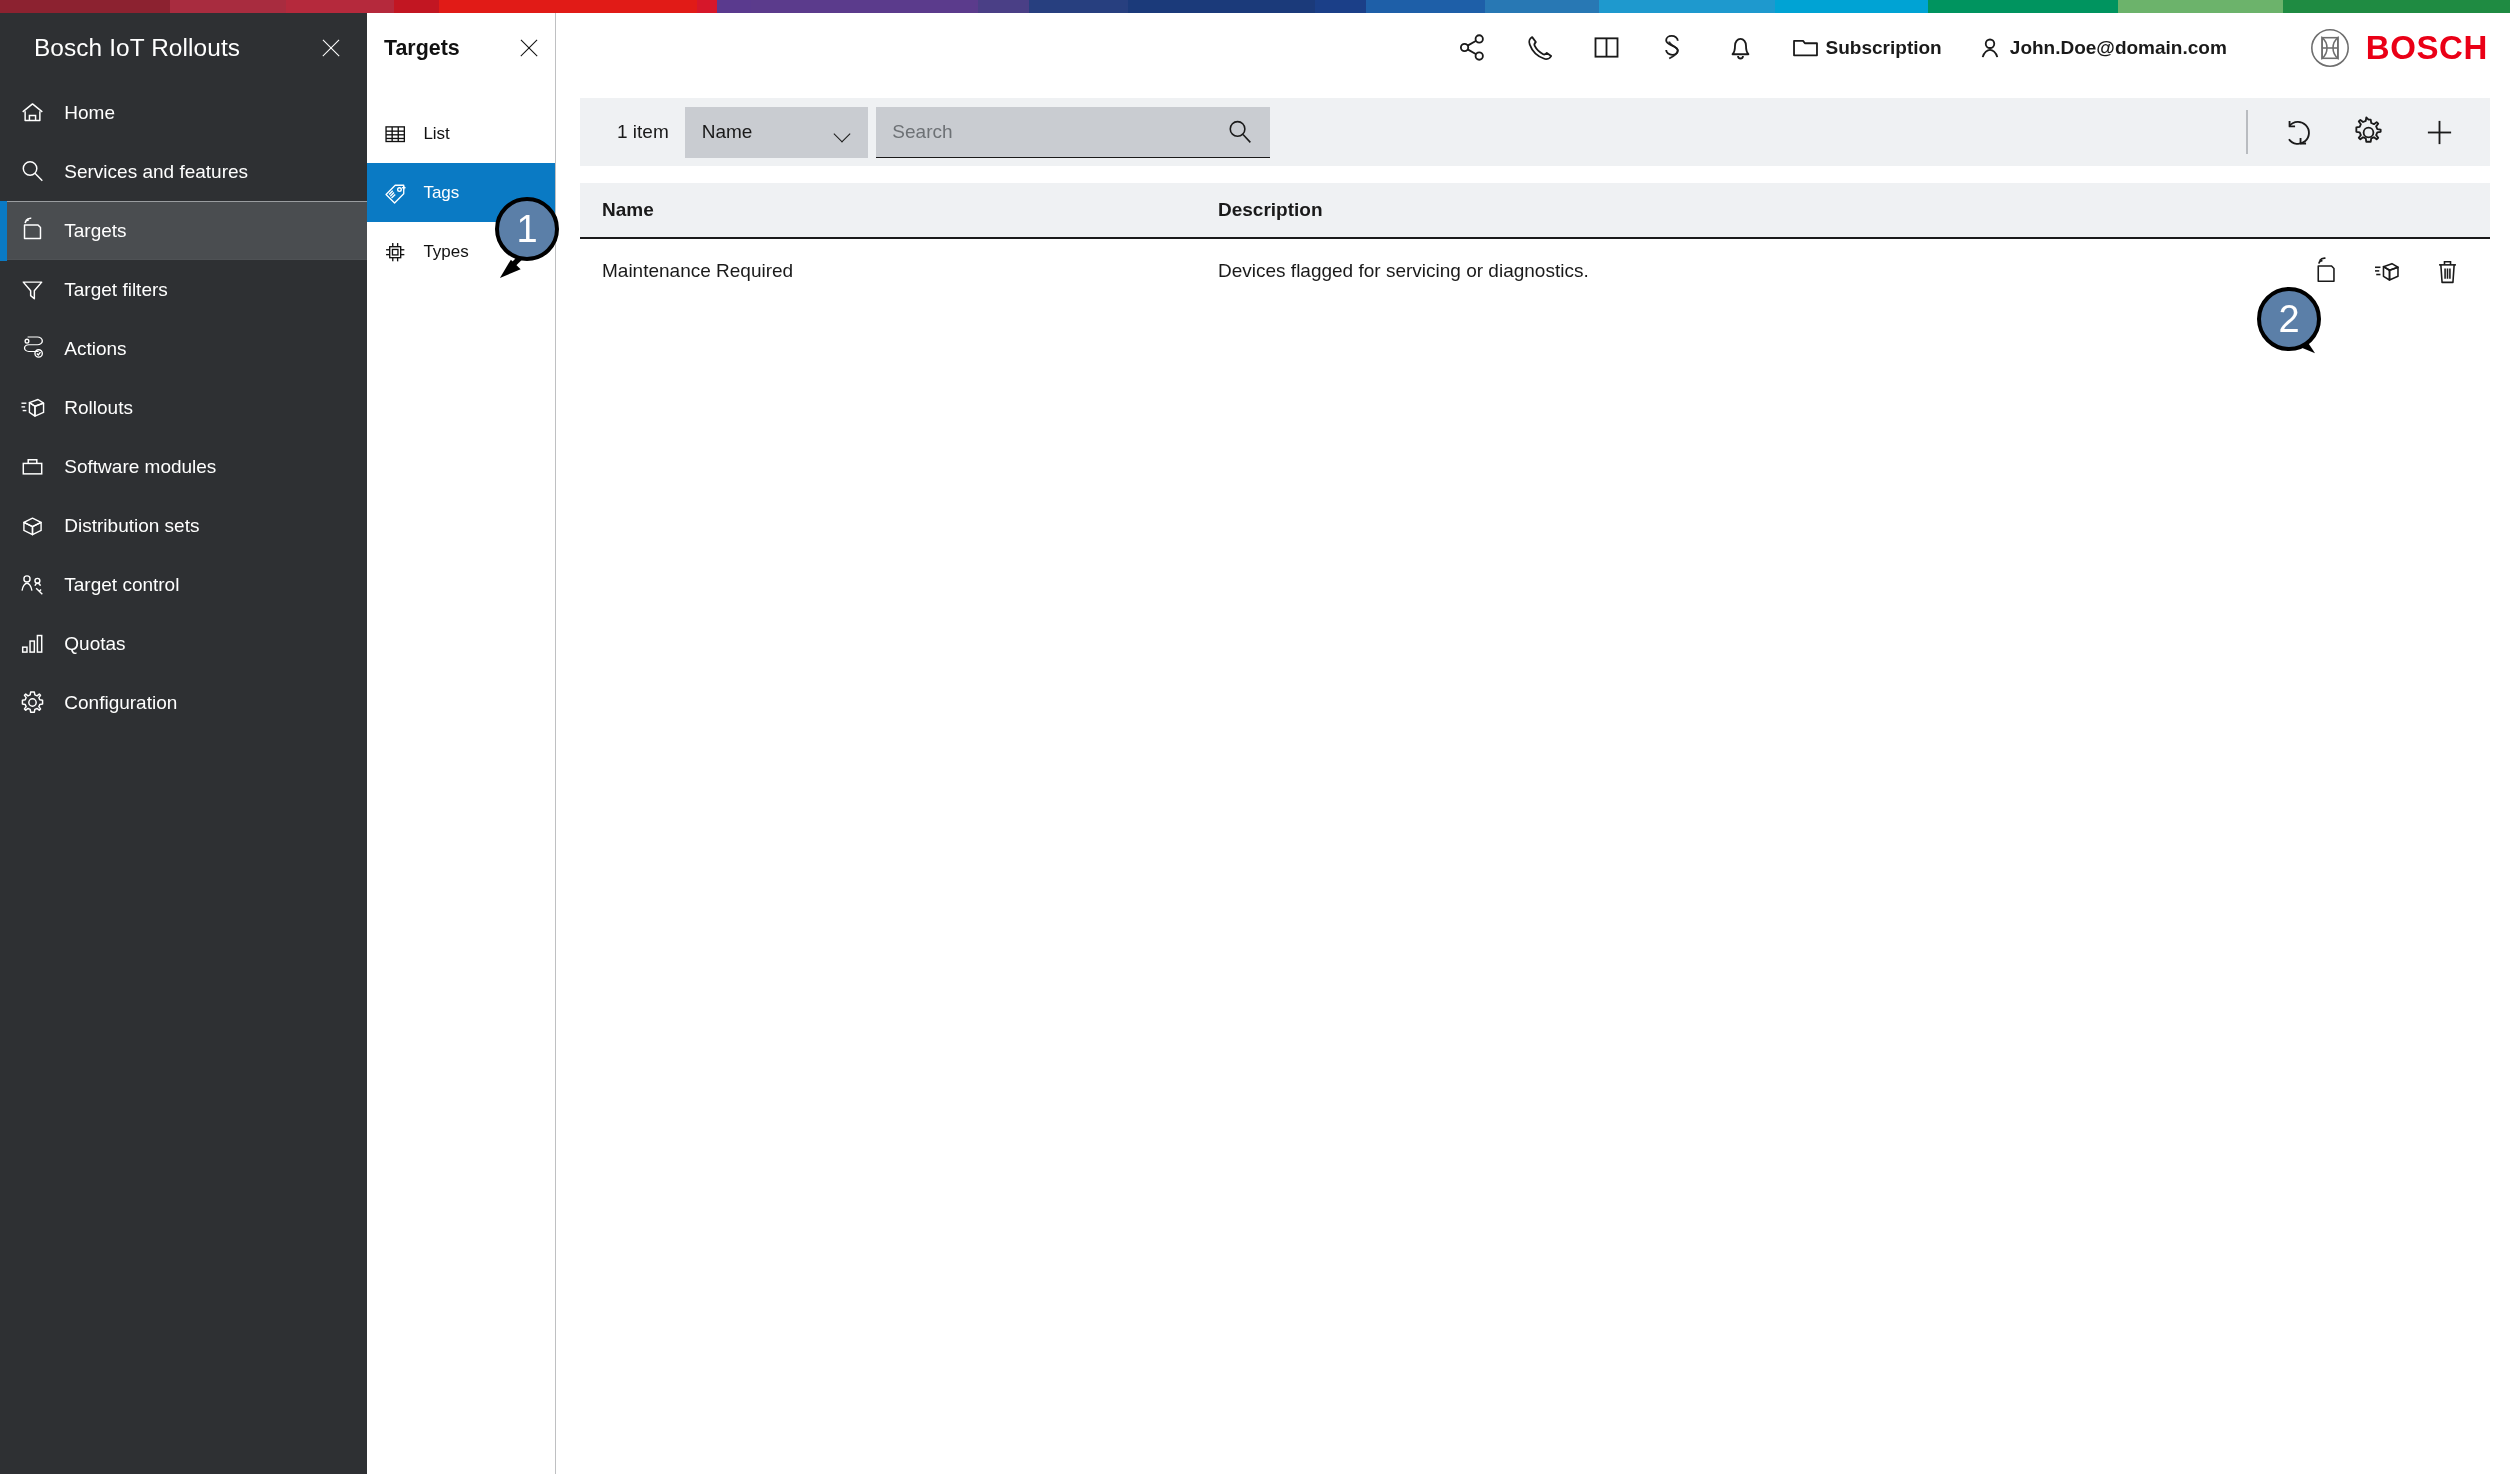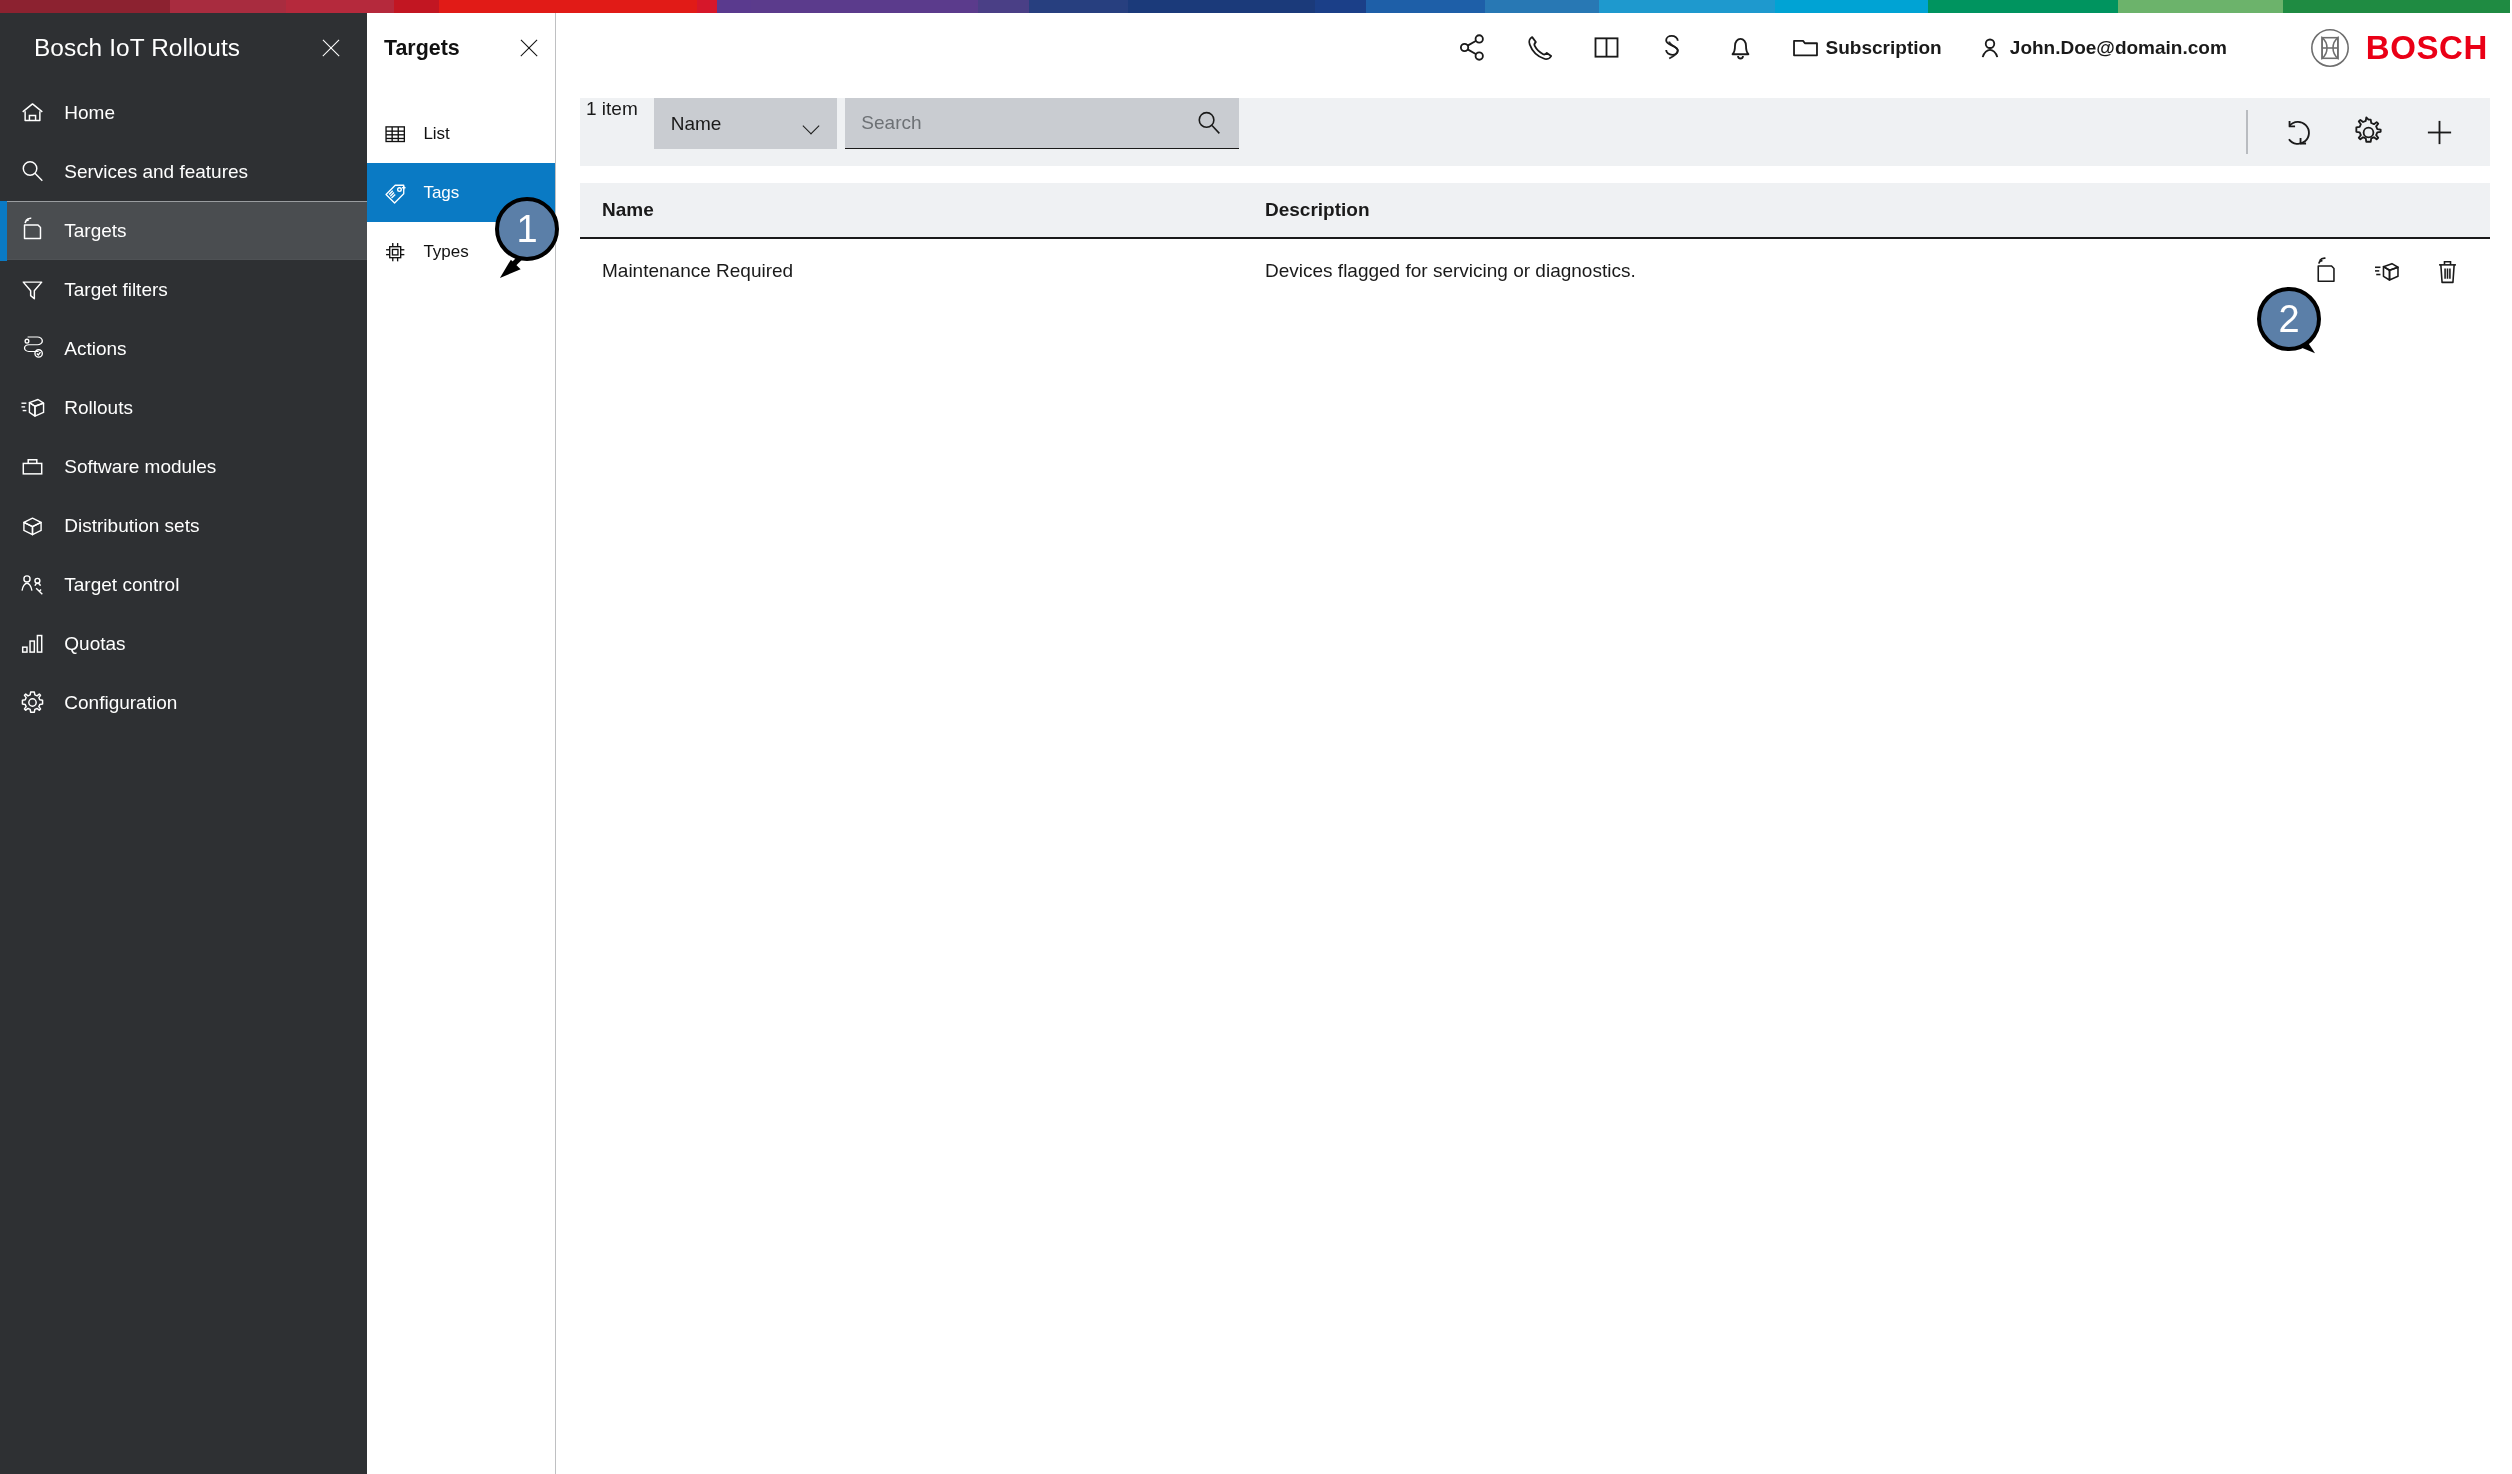--- a/index.html
+++ b/index.html
@@ -113,22 +113,22 @@
   #win-controls { display: flex; align-items: center; gap: 35px; color: #1a1a1a; }
   .win-btn { width: 27px; height: 27px; cursor: pointer; position: relative; }
   .win-min::after {
     content:""; position:absolute; left:1.2px; top:50%; width:24.4px; height:1.8px; background:#1a1a1a;
   }
 
   
   #toolbar {
     margin: 16px 22px 0 22px;
     height: 68px; background: #eff1f3;
-    display: flex; 
-    padding: 0 0 0 6px;
+    display: flex; align-items: center;
+    padding: 0 0 0 37px;
   }
   #item-count { font-size: 19px; color: #1a1a1a; margin-right: 16px; white-space: nowrap; }
   #sort-select {
     width: 183px; height: 51px; background: #c9ccd1;
     display: flex; align-items: center; justify-content: space-between;
     padding: 0 17px 0 17px; cursor: pointer;
   }
   #sort-label { font-size: 19px; color: #1a1a1a; }
   .chev-down {
     width: 16px; height: 8.6px; position: relative;
@@ -162,21 +162,21 @@
   .tb-icon svg { width: 100%; height: 100%; display: block; }
 
   
   #table { margin: 17px 22px 0 22px; }
   #table-head {
     height: 56px; background: #eff1f3;
     display: flex; align-items: center;
     border-bottom: 2.4px solid #1a1a1a;
   }
   .col-name { width: 638px; padding-left: 22px; }
-  .col-desc { flex: 1; margin-left: 47px; }
+  .col-desc { flex: 1; }
   .col-actions { width: 202px; display:flex; align-items:center; justify-content:flex-end; gap: 32px; padding-right: 28px;}
   #table-head .th { font-size: 19px; font-weight: 700; color: #1a1a1a; }
   .table-row {
     height: 64px; display: flex; align-items: center;
     background: #ffffff;
   }
   .td { font-size: 19px; color: #1a1a1a; }
   .row-ico { width: 29px; height: 29px; cursor: pointer; color: #1a1a1a; }
   .row-ico svg { width: 100%; height: 100%; display: block; }
 

